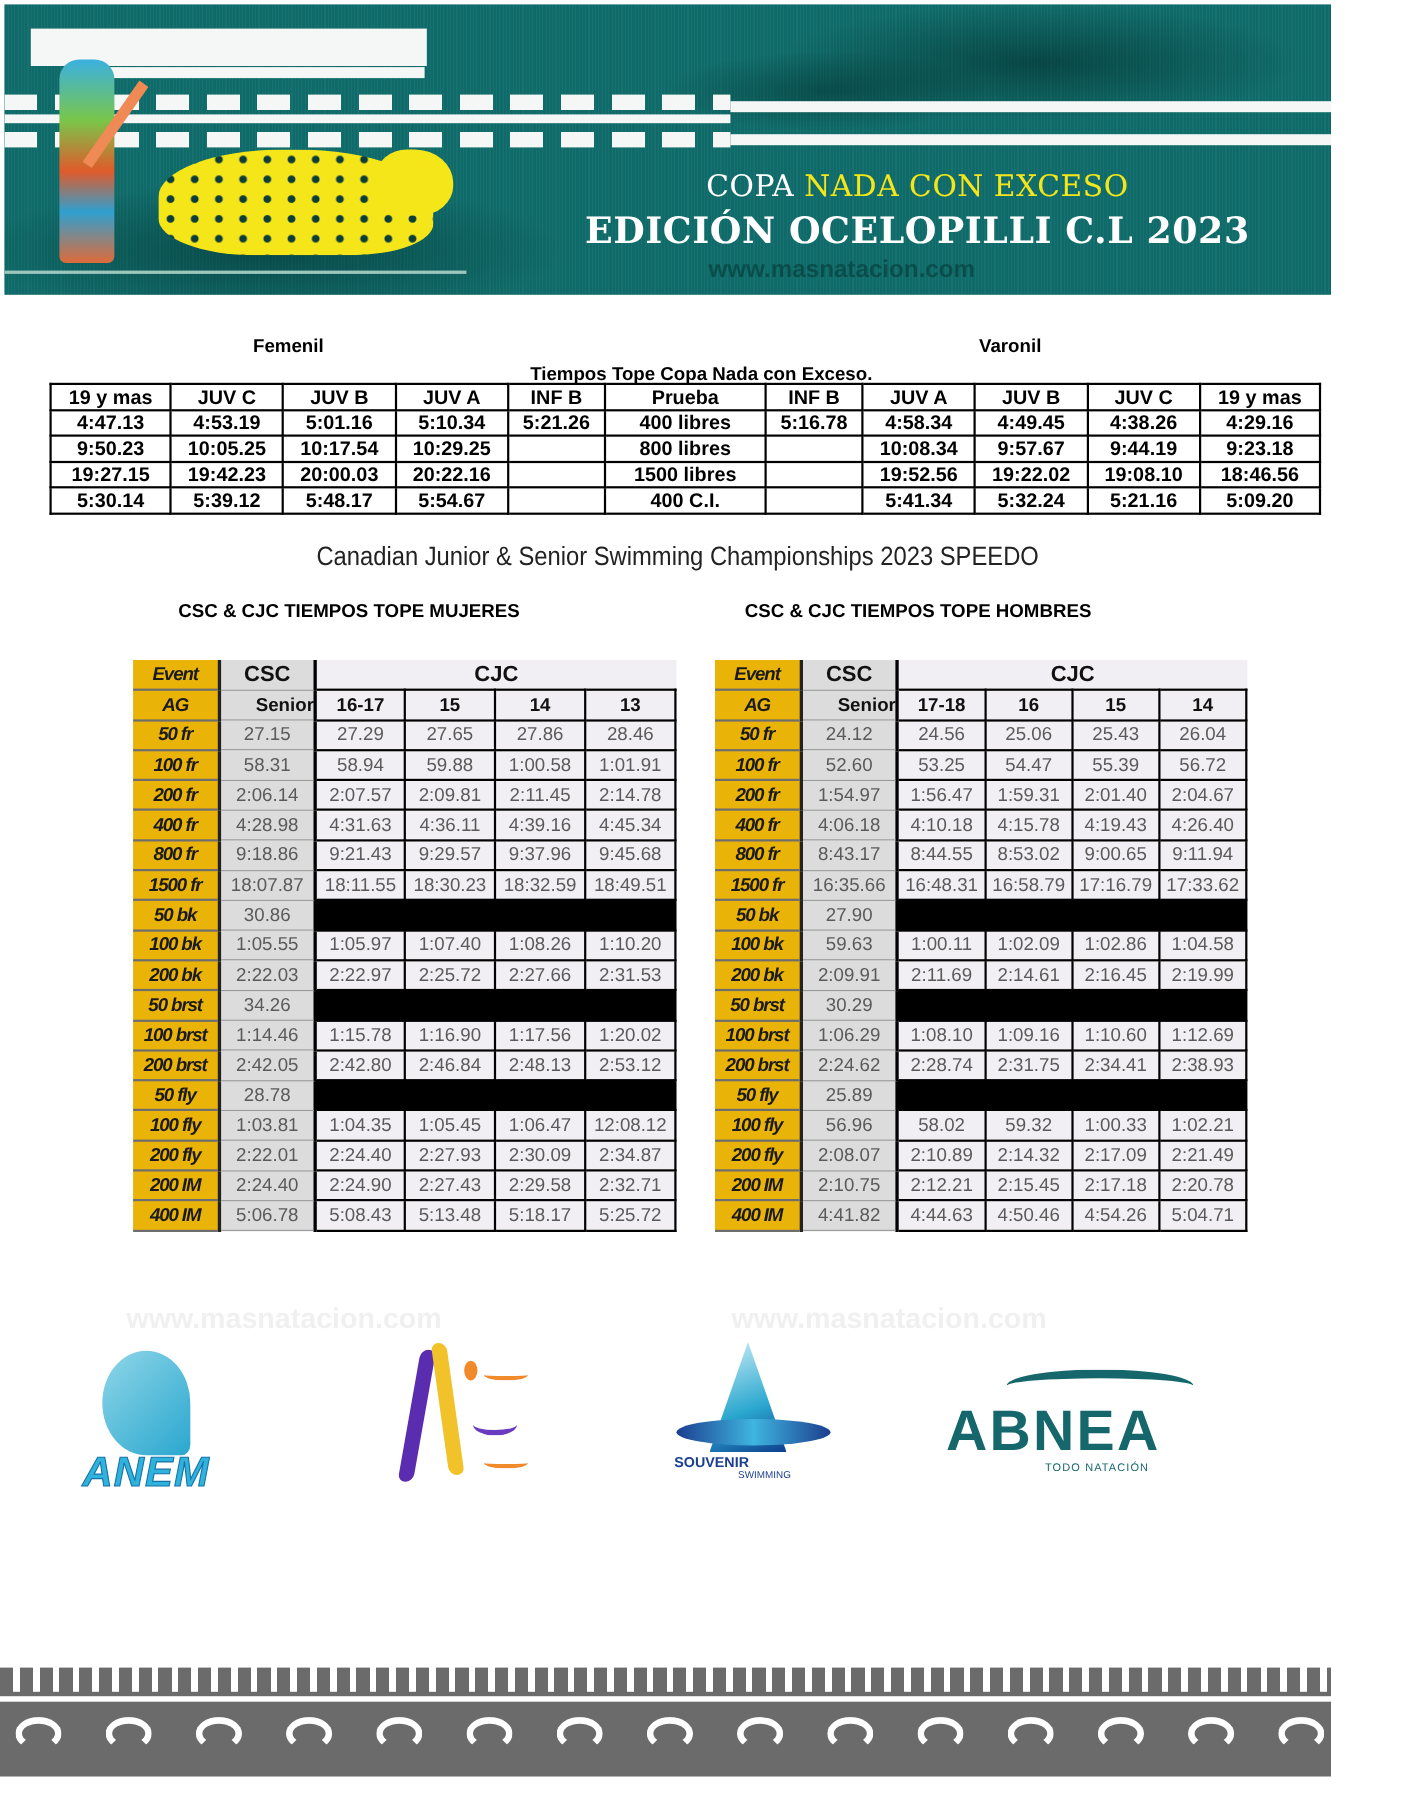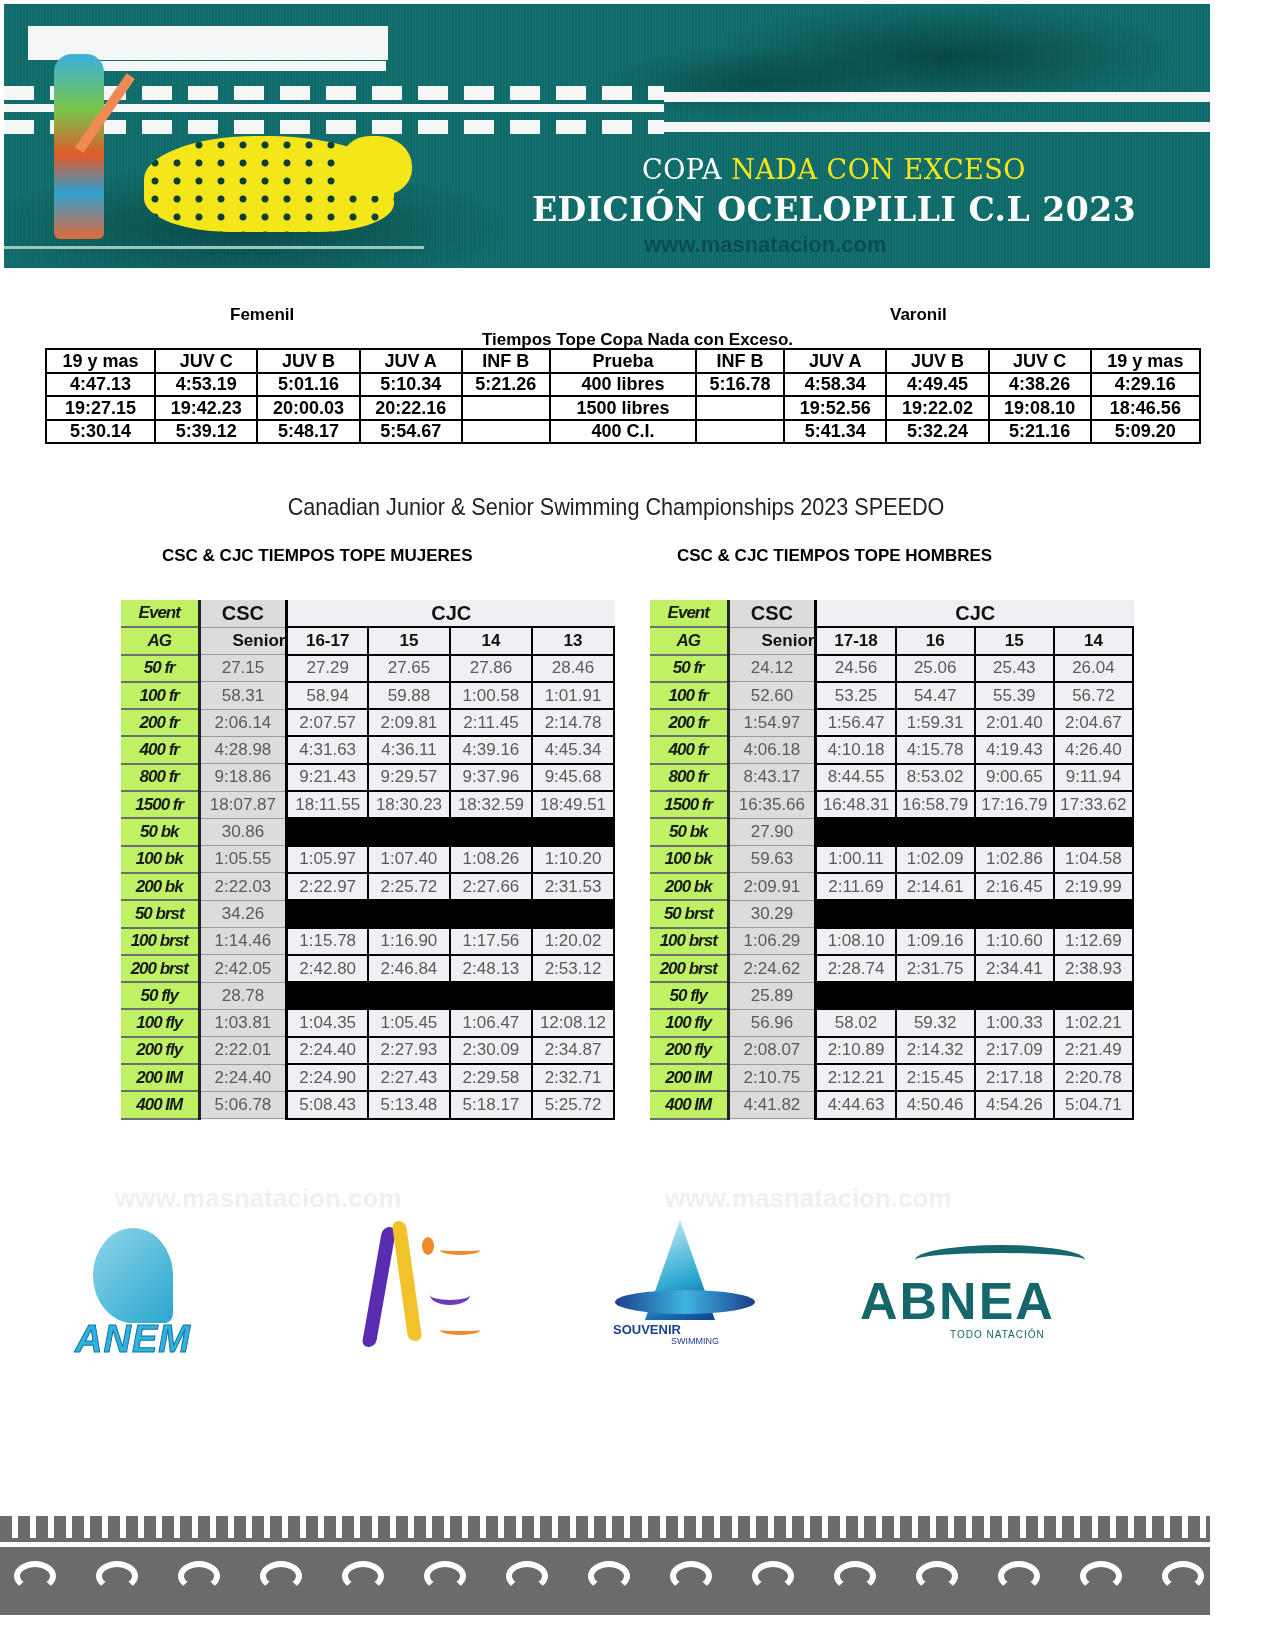--- a/index.html
+++ b/index.html
@@ -85,21 +85,21 @@
 
   
   table.csc {
     position: absolute; border-collapse: collapse; font-size: 17px;
     background: #f1eff4;
   }
   table.csc.women { left: 121px; top: 600px; width: 494px; }
   table.csc.men { left: 650px; top: 600px; width: 484px; }
   table.csc td, table.csc th { height: 27.3px; text-align: center; padding: 0; line-height: 20px; }
   table.csc .ev {
-    background: #bef264; font-style: italic; font-weight: bold; color: #1a1a1a;
+    background: #eab308; font-style: italic; font-weight: bold; color: #1a1a1a;
     font-size: 17px; letter-spacing: -1px; width: 78px;
     border-bottom: 2px solid #6e6e6e; border-right: 3px solid #222;
   }
   table.csc .senior { background: #dcdcdc; width: 82px; color: #5a5a5a; border-bottom: 1px solid #999; }
   table.csc .head-top { font-weight: bold; color: #111; font-size: 20px; }
   table.csc .head-sub { font-weight: bold; color: #111; font-size: 17px; border: 2px solid #000; }
   table.csc .head-sub.sen { border-left: none; border-top: none; border-bottom: 1px solid #999; border-right: 3px solid #000; background: #dcdcdc; padding-left: 32px; }
   table.csc .cjc-head { border-left: 3px solid #000; background: #f1eff4; }
   table.csc td.val { border: 2px solid #000; color: #5a5a5a; }
   table.csc td.blackout { background: #000; border: 2px solid #000; }
@@ -198,20 +198,33 @@
         <td>4:53.19</td>
         <td>5:01.16</td>
         <td>5:10.34</td>
         <td>5:21.26</td>
         <td>400 libres</td>
         <td>5:16.78</td>
         <td>4:58.34</td>
         <td>4:49.45</td>
         <td>4:38.26</td>
         <td>4:29.16</td>
+      </tr>
+      <tr>
+        <td>9:50.23</td>
+        <td>10:05.25</td>
+        <td>10:17.54</td>
+        <td>10:29.25</td>
+        <td></td>
+        <td>800 libres</td>
+        <td></td>
+        <td>10:08.34</td>
+        <td>9:57.67</td>
+        <td>9:44.19</td>
+        <td>9:23.18</td>
       </tr>
       <tr>
         <td>19:27.15</td>
         <td>19:42.23</td>
         <td>20:00.03</td>
         <td>20:22.16</td>
         <td></td>
         <td>1500 libres</td>
         <td></td>
         <td>19:52.56</td>

